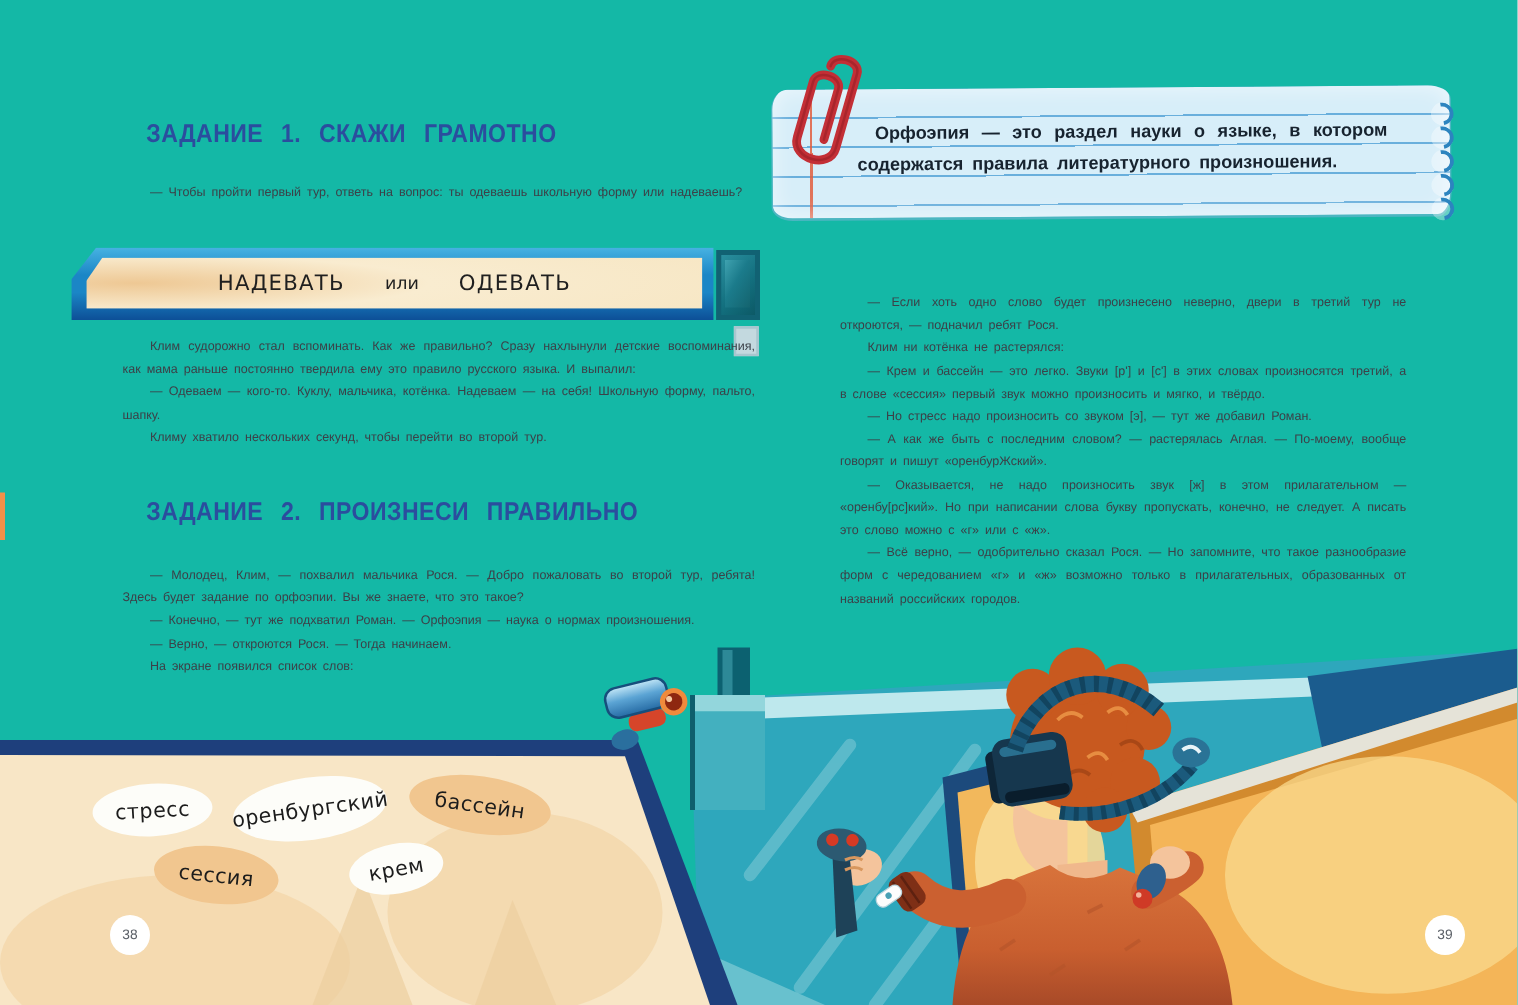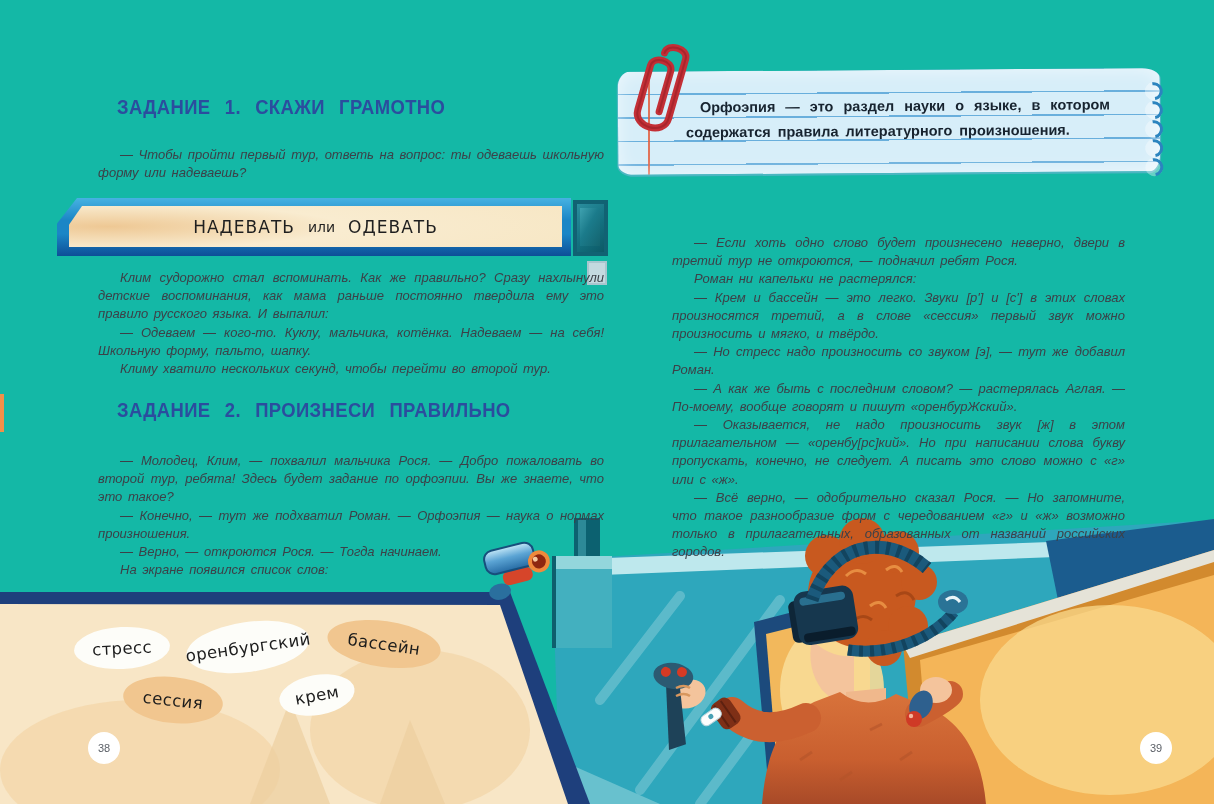--- a/index.html
+++ b/index.html
@@ -3,33 +3,33 @@
 <meta charset="utf-8">
 <style>
   html,body{margin:0;padding:0;background:#e9e9e9;}
   .spread{position:relative;width:1214px;height:804px;background:#14b8a6;overflow:hidden;
           font-family:"Liberation Sans",sans-serif;}
 
   
   .task-title{position:absolute;margin:0;font-family:"Liberation Sans",sans-serif;
       font-weight:bold;font-size:19px;letter-spacing:.4px;word-spacing:9px;
       color:#2b4d9e;white-space:nowrap;z-index:4;transform:scale(.97,1.08);transform-origin:left top;}
-  .body-col{position:absolute;z-index:4;font-size:13px;line-height:18.2px;color:#3c4148;
-      text-align:justify;font-style:italic;}
+  .body-col{position:absolute;z-index:4;font-size:10px;line-height:18.2px;color:#3c4148;
+      text-align:justify;}
   .body-col p{margin:0;text-indent:22px;word-spacing:2px;}
 
   
   #banner{position:absolute;left:57px;top:198px;width:514px;height:58px;z-index:4;}
   #banner .outer{position:absolute;inset:0;
       background:linear-gradient(180deg,#47b2e2 0%,#1b86c6 38%,#1b86c6 62%,#0d4f97 100%);
       clip-path:polygon(20px 0,100% 0,100% 100%,0 100%,0 44%);}
   #banner .inner{position:absolute;left:12px;top:8px;right:9px;bottom:9px;
       background:radial-gradient(140% 160% at 8% 50%,#eec894 0%,#f9ecd0 34%,#f7e7c5 72%,#eed2a4 100%);
       clip-path:polygon(13px 0,100% 0,100% 100%,0 100%,0 46%);
-      display:flex;align-items:center;justify-content:center;gap:13px;}
+      display:flex;align-items:center;justify-content:center;gap:32px;}
   .banner-word{font-family:"DejaVu Sans",sans-serif;font-size:17px;color:#1f1f1f;letter-spacing:1px;}
   .banner-conn{font-family:"DejaVu Sans",sans-serif;font-size:14px;color:#1f1f1f;}
   #banner-cube{position:absolute;left:573px;top:200px;width:35px;height:56px;z-index:4;
       background:linear-gradient(135deg,#2f95a5 0%,#13707f 55%,#0b5460 100%);
       box-shadow:inset 0 0 0 4px #116273;}
   #banner-cube::after{content:"";position:absolute;left:7px;top:8px;width:20px;height:38px;
       background:linear-gradient(120deg,#3fa2b0 0%,#1b7b8b 45%,#14646f 100%);}
   #banner-cube-sm{position:absolute;left:587px;top:261px;width:20px;height:24px;z-index:4;
       background:#c3d9df;box-shadow:inset 0 0 0 2px #a9c6cf;}
 
@@ -129,21 +129,21 @@
 
   <svg id="paperclip" width="64" height="118" viewBox="0 0 64 118">
     <g transform="rotate(16 32 60)">
       <path d="M22,16 C22,5 44,5 44,16 L44,78 C44,96 12,96 12,78 L12,32 C12,21 33,21 33,32 L33,74" fill="none" stroke="#c32f36" stroke-width="7" stroke-linecap="round"></path>
       <path d="M22,16 C22,5 44,5 44,16 L44,78 C44,96 12,96 12,78 L12,32 C12,21 33,21 33,32 L33,74" fill="none" stroke="#8e1b22" stroke-width="2" stroke-linecap="round" opacity=".5"></path>
     </g>
   </svg>
 
   <div class="body-col" style="left:672px;top:186px;width:453px;margin-top:48px;">
     <p>— Если хоть одно слово будет произнесено неверно, двери в третий тур не откроются, — подначил ребят Рося.</p>
-    <p>Роман ни капельки не растерялся:</p>
+    <p>Клим ни котёнка не растерялся:</p>
     <p>— Крем и бассейн — это легко. Звуки [р'] и [с'] в этих словах произносятся третий, а в слове «сессия» первый звук можно произносить и мягко, и твёрдо.</p>
     <p>— Но стресс надо произносить со звуком [э], — тут же добавил Роман.</p>
     <p>— А как же быть с последним словом? — растерялась Аглая. — По-моему, вообще говорят и пишут «оренбурЖский».</p>
     <p>— Оказывается, не надо произносить звук [ж] в этом прилагательном — «оренбу[рс]кий». Но при написании слова букву пропускать, конечно, не следует. А писать это слово можно с «г» или с «ж».</p>
     <p>— Всё верно, — одобрительно сказал Рося. — Но запомните, что такое разнообразие форм с чередованием «г» и «ж» возможно только в прилагательных, образованных от названий российских городов.</p>
   </div>
 
   <div class="page-num" id="pn39">39</div>
 
   <svg id="illus" width="1214" height="289" viewBox="0 515 1214 289">

